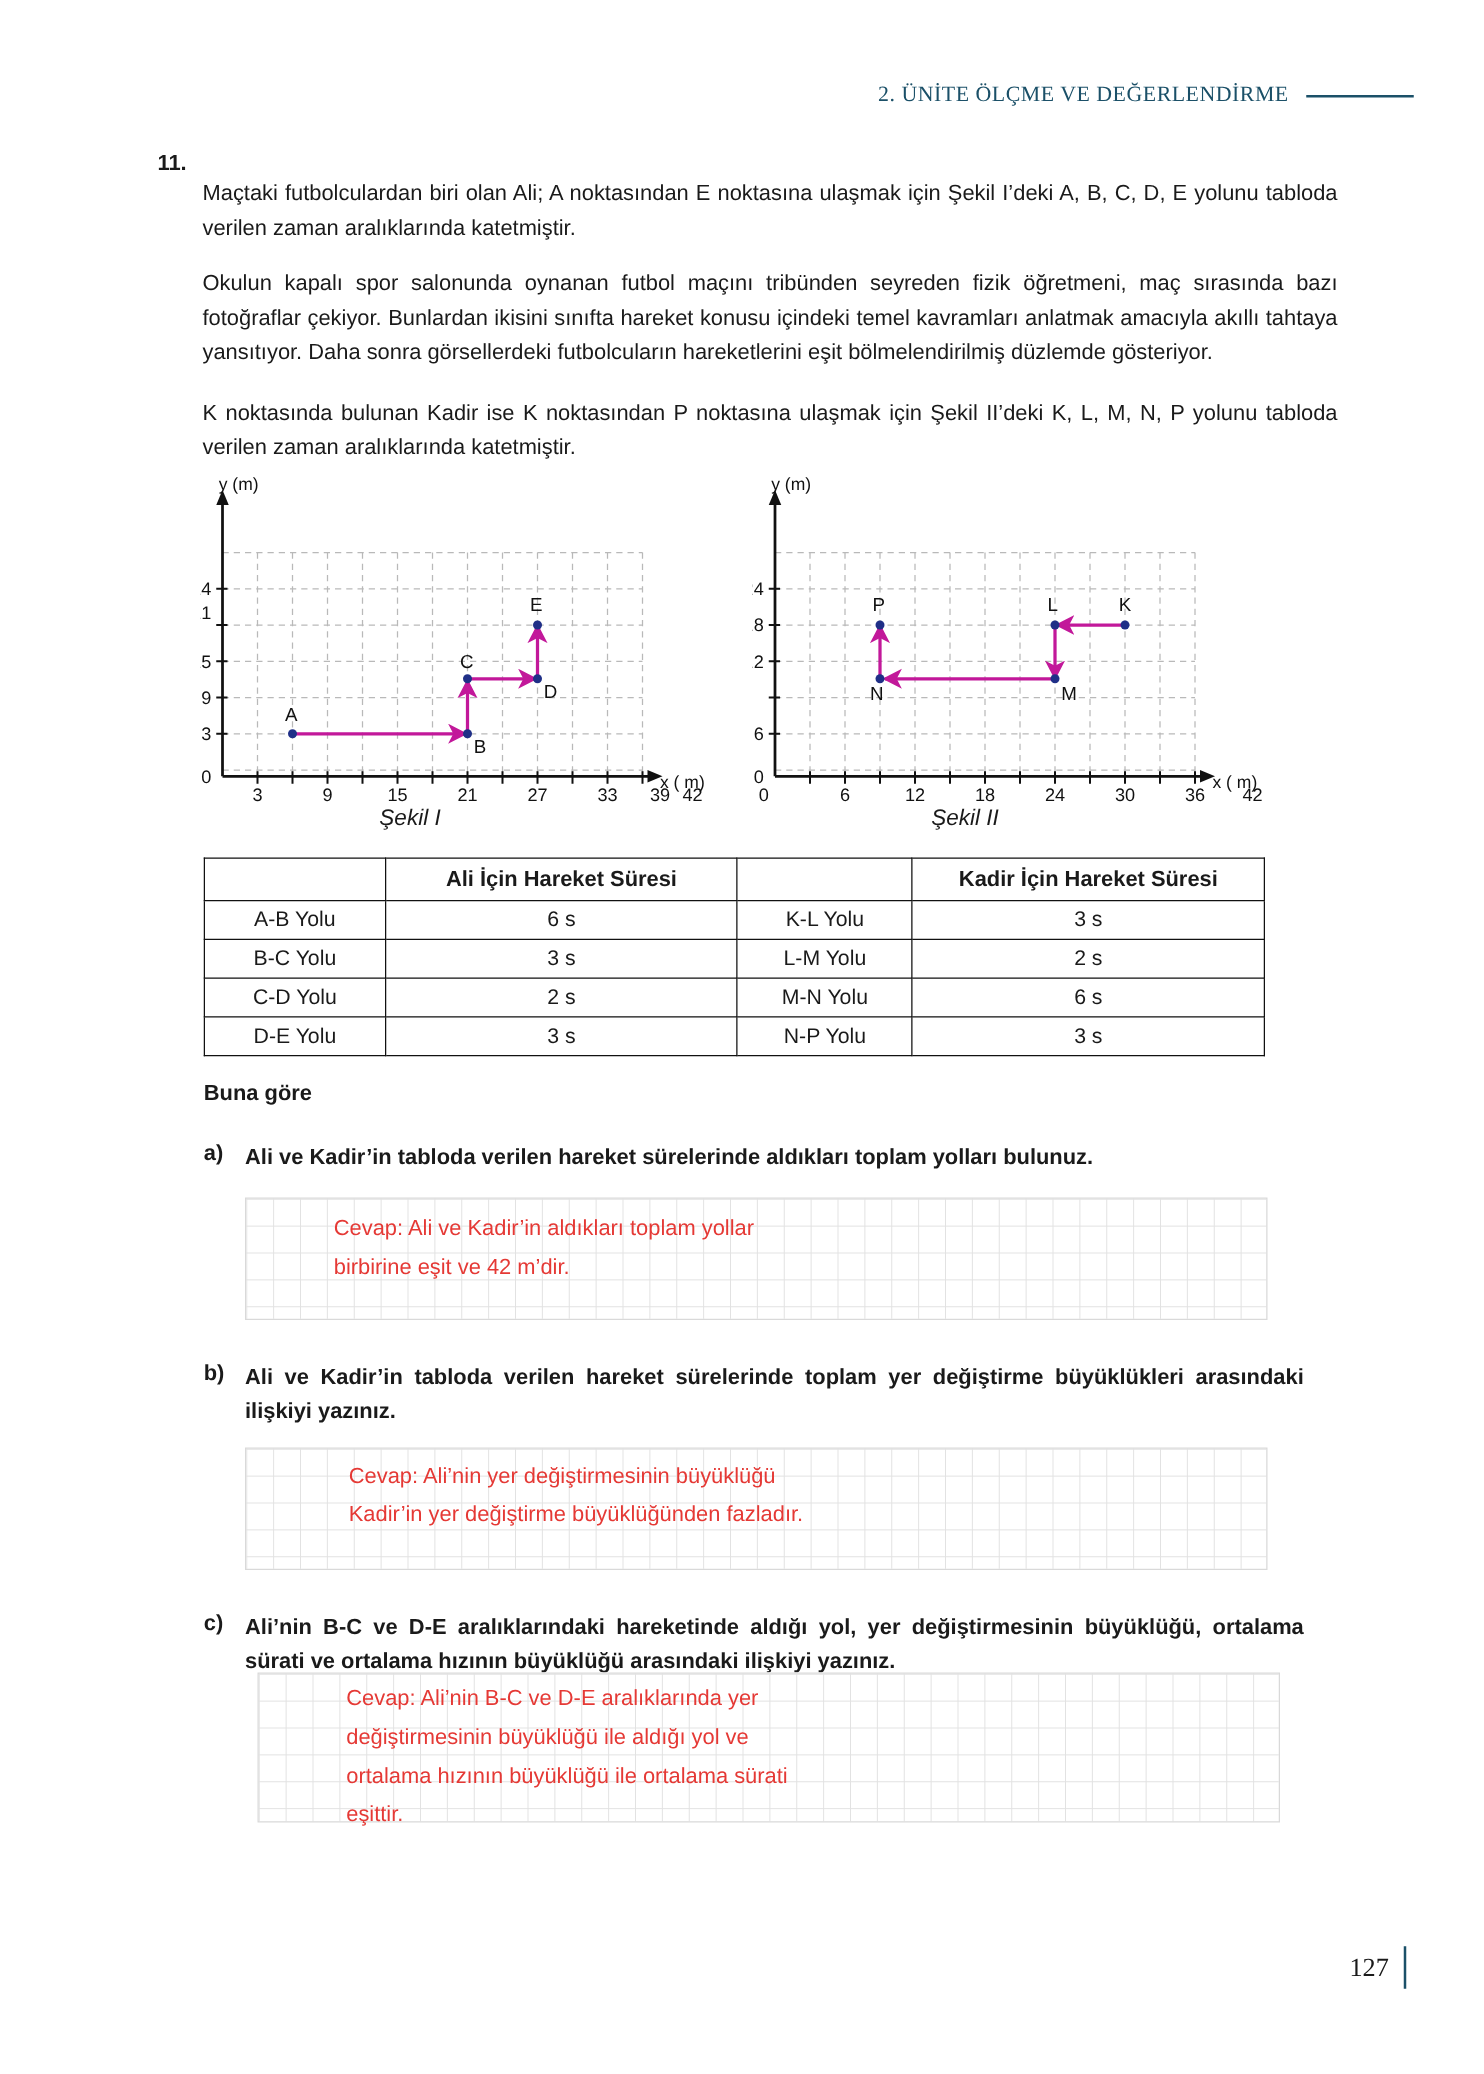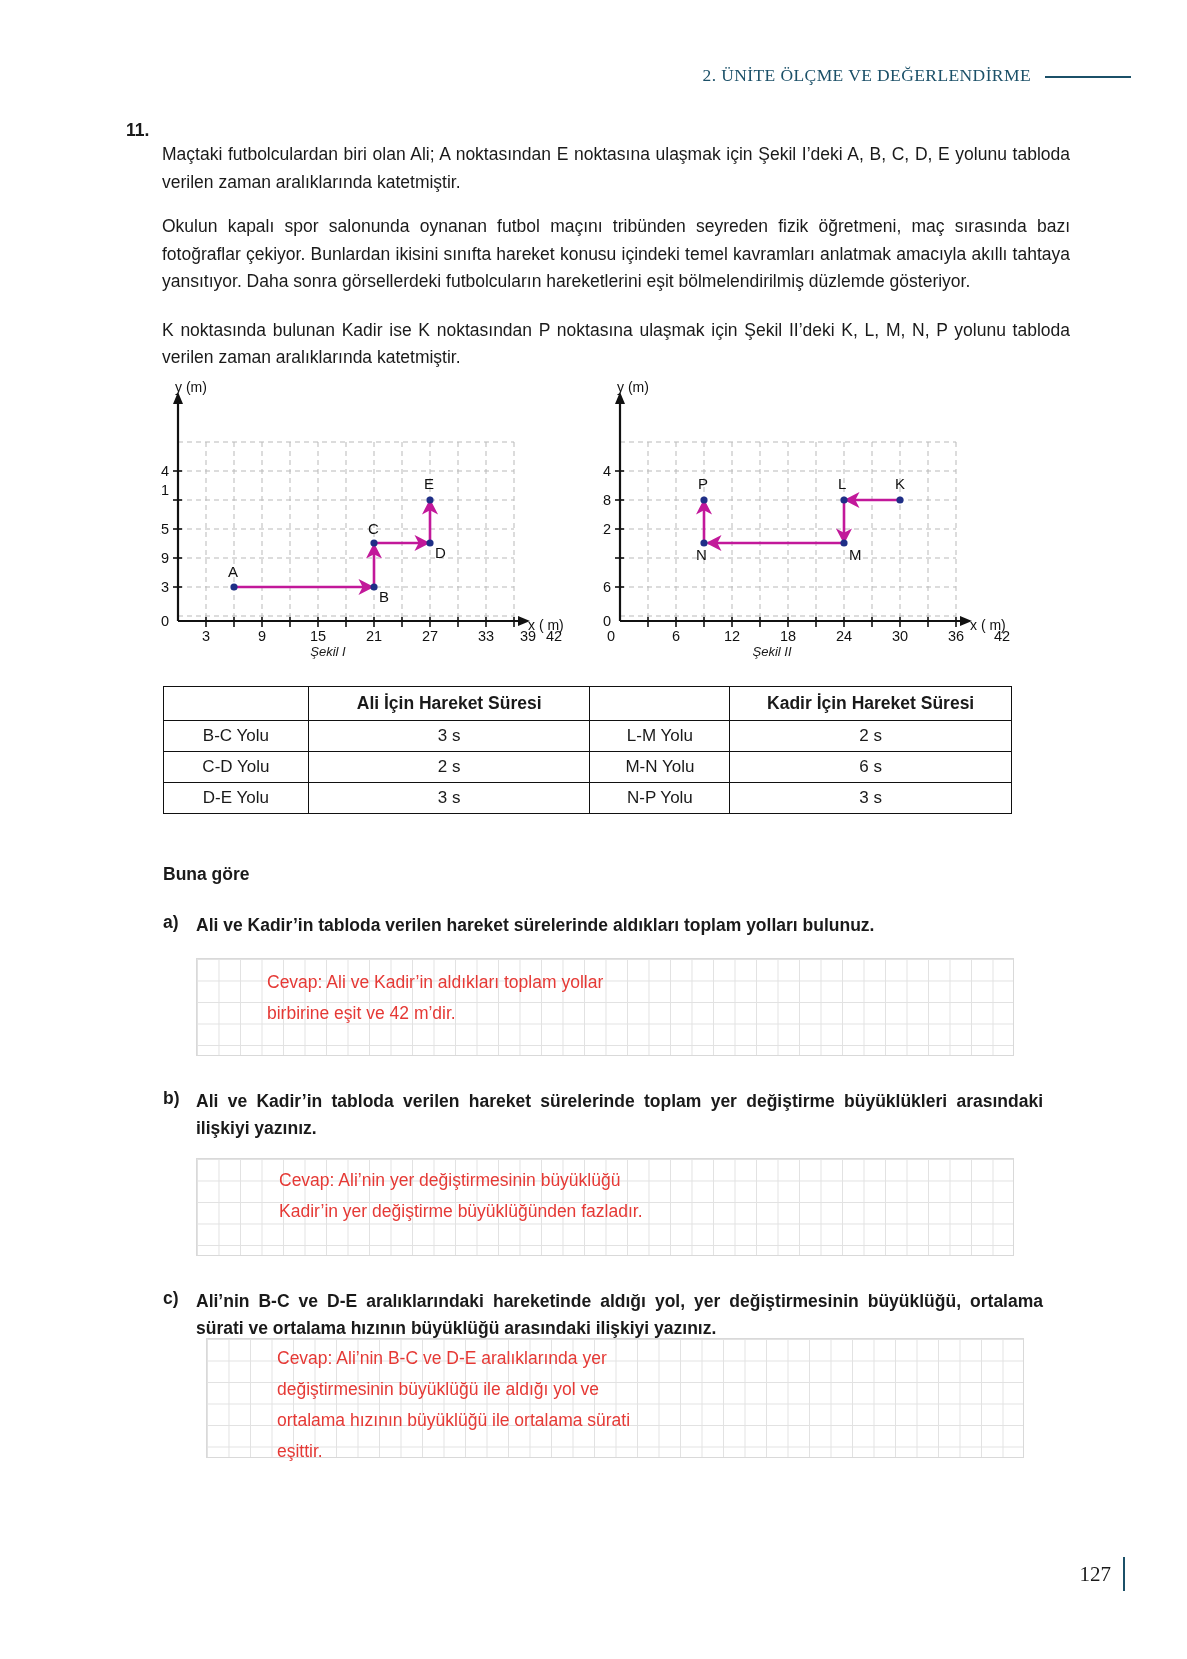--- a/index.html
+++ b/index.html
@@ -70,21 +70,21 @@
     height: 290px;
   }
   .fig { position: absolute; top: 0; width: 420px; height: 290px; }
   .fig-1 { left: 10px; }
   .fig-2 { left: 452px; }
   .fig-caption {
     position: absolute;
     top: 266px;
     width: 100%;
     text-align: center;
-    font-size: 13px;
+    font-size: 18px;
     font-style: italic;
     font-family: "Liberation Sans", sans-serif;
   }
   .fig-1 .fig-caption { left: -42px; }
   .fig-2 .fig-caption { left: -40px; }
 
   
   .data-table {
     position: absolute;
     left: 163px;
@@ -407,20 +407,26 @@
   <thead>
     <tr>
       <th class="col-label"></th>
       <th class="col-val-a">Ali İçin Hareket Süresi</th>
       <th class="col-label2"></th>
       <th class="col-val-b">Kadir İçin Hareket Süresi</th>
     </tr>
   </thead>
   <tbody>
     <tr>
+      <td>A-B Yolu</td>
+      <td>6 s</td>
+      <td>K-L Yolu</td>
+      <td>3 s</td>
+    </tr>
+    <tr>
       <td>B-C Yolu</td>
       <td>3 s</td>
       <td>L-M Yolu</td>
       <td>2 s</td>
     </tr>
     <tr>
       <td>C-D Yolu</td>
       <td>2 s</td>
       <td>M-N Yolu</td>
       <td>6 s</td>

